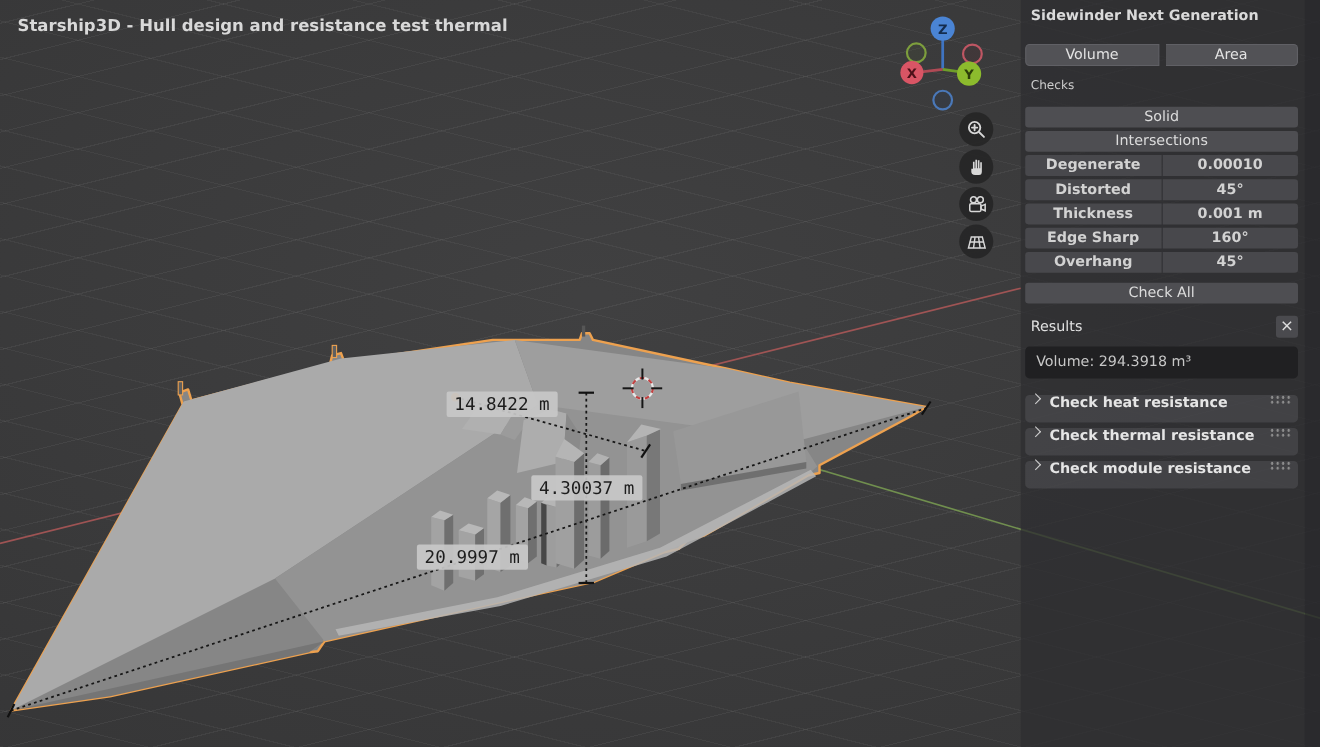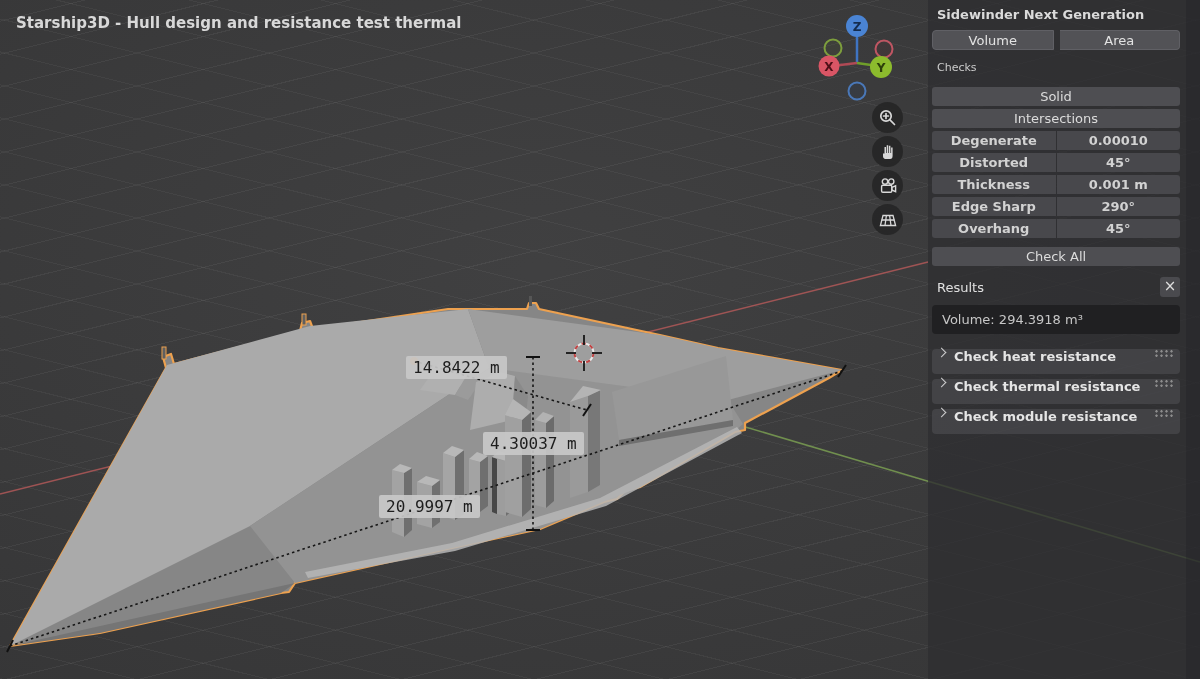--- a/index.html
+++ b/index.html
@@ -49,21 +49,21 @@
   .drag-dots { width:20px; height:8px; flex:0 0 auto;
                background-image:radial-gradient(circle, #9a9a9a 1px, transparent 1.4px);
                background-size:5px 4.5px; background-position:0 0; opacity:.85; }
 
   .p-header { margin-top:8px; height:22px; display:flex; align-items:center; gap:9px;
               padding:0 4px; color:#e9e9e9; font-size:13px; font-weight:bold; }
   .p-header .spacer { flex:1; }
 
   .model-name { margin-top:7px; padding-left:5px; font-size:13px; font-weight:bold; color:#dadada; }
 
-  .seg-row { margin-top:8px; display:flex; gap:6px; height:20px; }
+  .seg-row { margin-top:18px; display:flex; gap:6px; height:20px; }
   .seg-btn { flex:1; background:#525256; border:1px solid #606065; color:#e3e3e3;
              font-size:13px; display:flex; align-items:center; justify-content:center; cursor:pointer; }
   .seg-btn.first { border-radius:4px 0 0 4px; }
   .seg-btn.last  { border-radius:0 4px 4px 0; border-left:none; }
 
   .sect-label { margin-top:11px; padding-left:5px; font-size:11px; color:#cccccc; }
 
   .pbtn { height:19px; background:#4e4e52; border-radius:3px; color:#dcdcdc; font-size:13px;
           display:flex; align-items:center; justify-content:center; cursor:pointer; }
   .pbtn.mt { margin-top:13px; }
@@ -266,21 +266,21 @@
     <div class="cell-row">
       <div class="cell left">Distorted</div>
       <div class="cell right">45°</div>
     </div>
     <div class="cell-row">
       <div class="cell left">Thickness</div>
       <div class="cell right">0.001 m</div>
     </div>
     <div class="cell-row">
       <div class="cell left">Edge Sharp</div>
-      <div class="cell right">290°</div>
+      <div class="cell right">160°</div>
     </div>
     <div class="cell-row">
       <div class="cell left">Overhang</div>
       <div class="cell right">45°</div>
     </div>
 
     <div class="pbtn big-gap">Check All</div>
 
     <div class="results-row">
       <span class="lab">Results</span>

